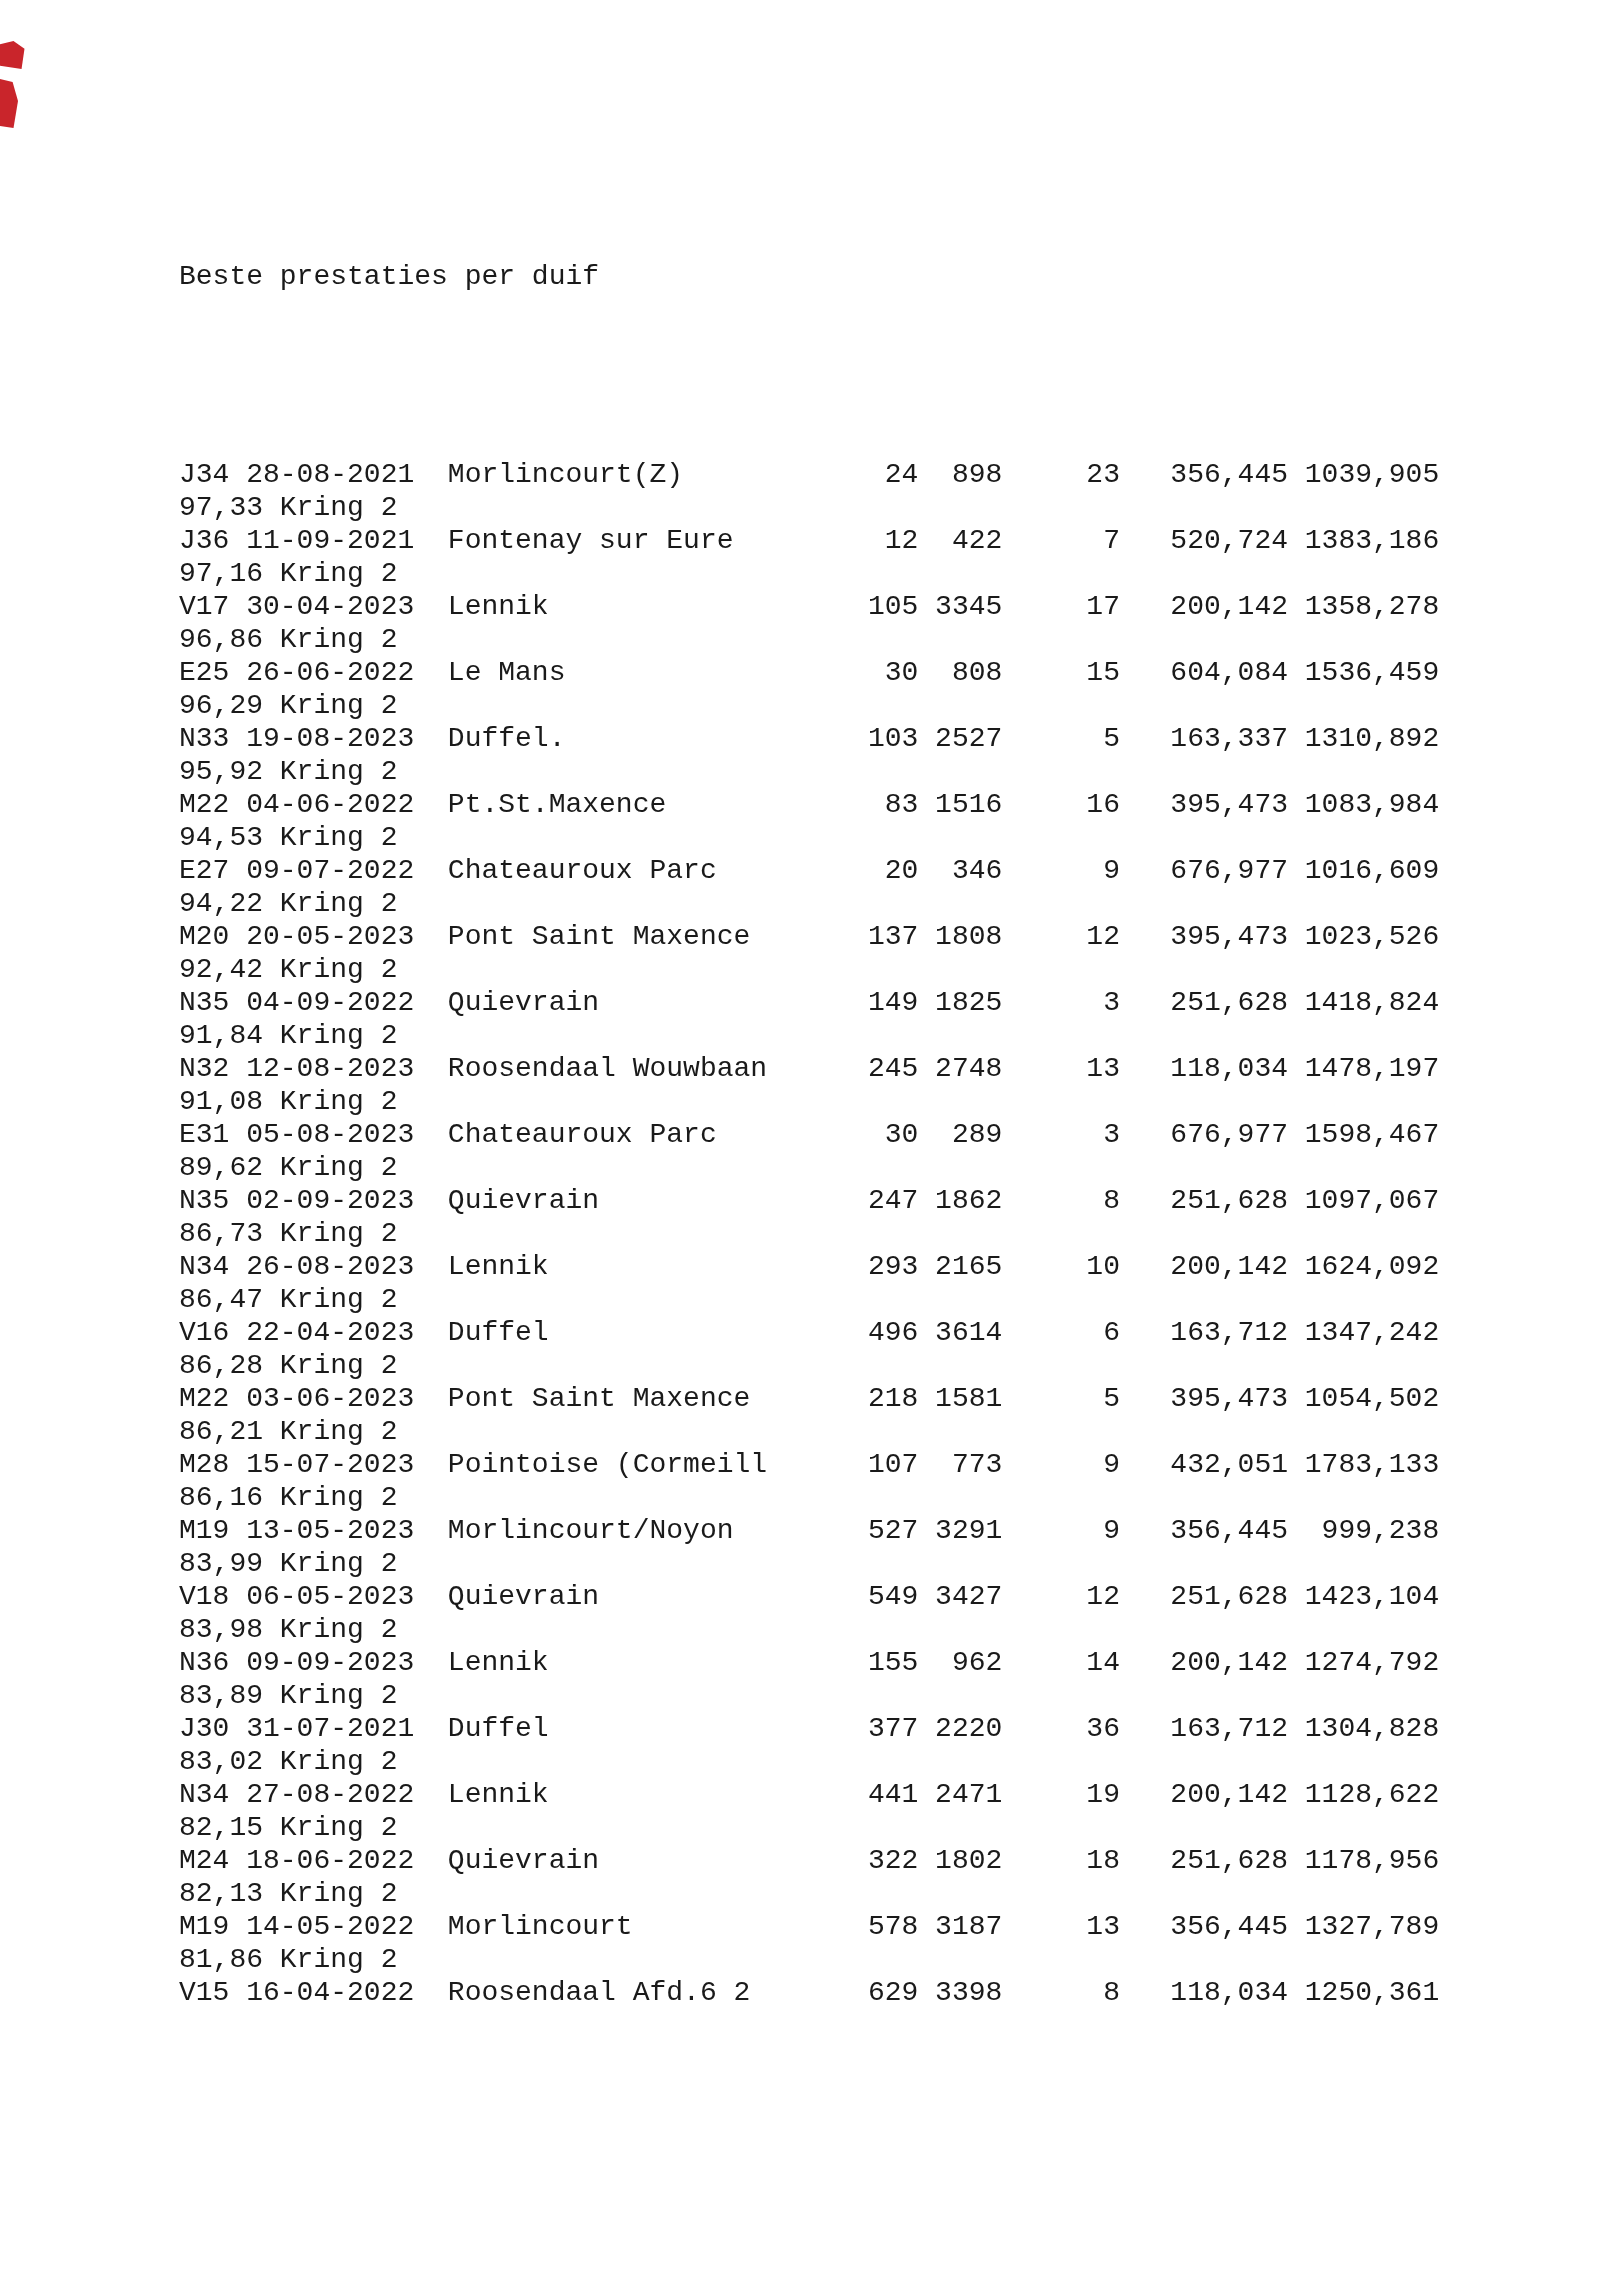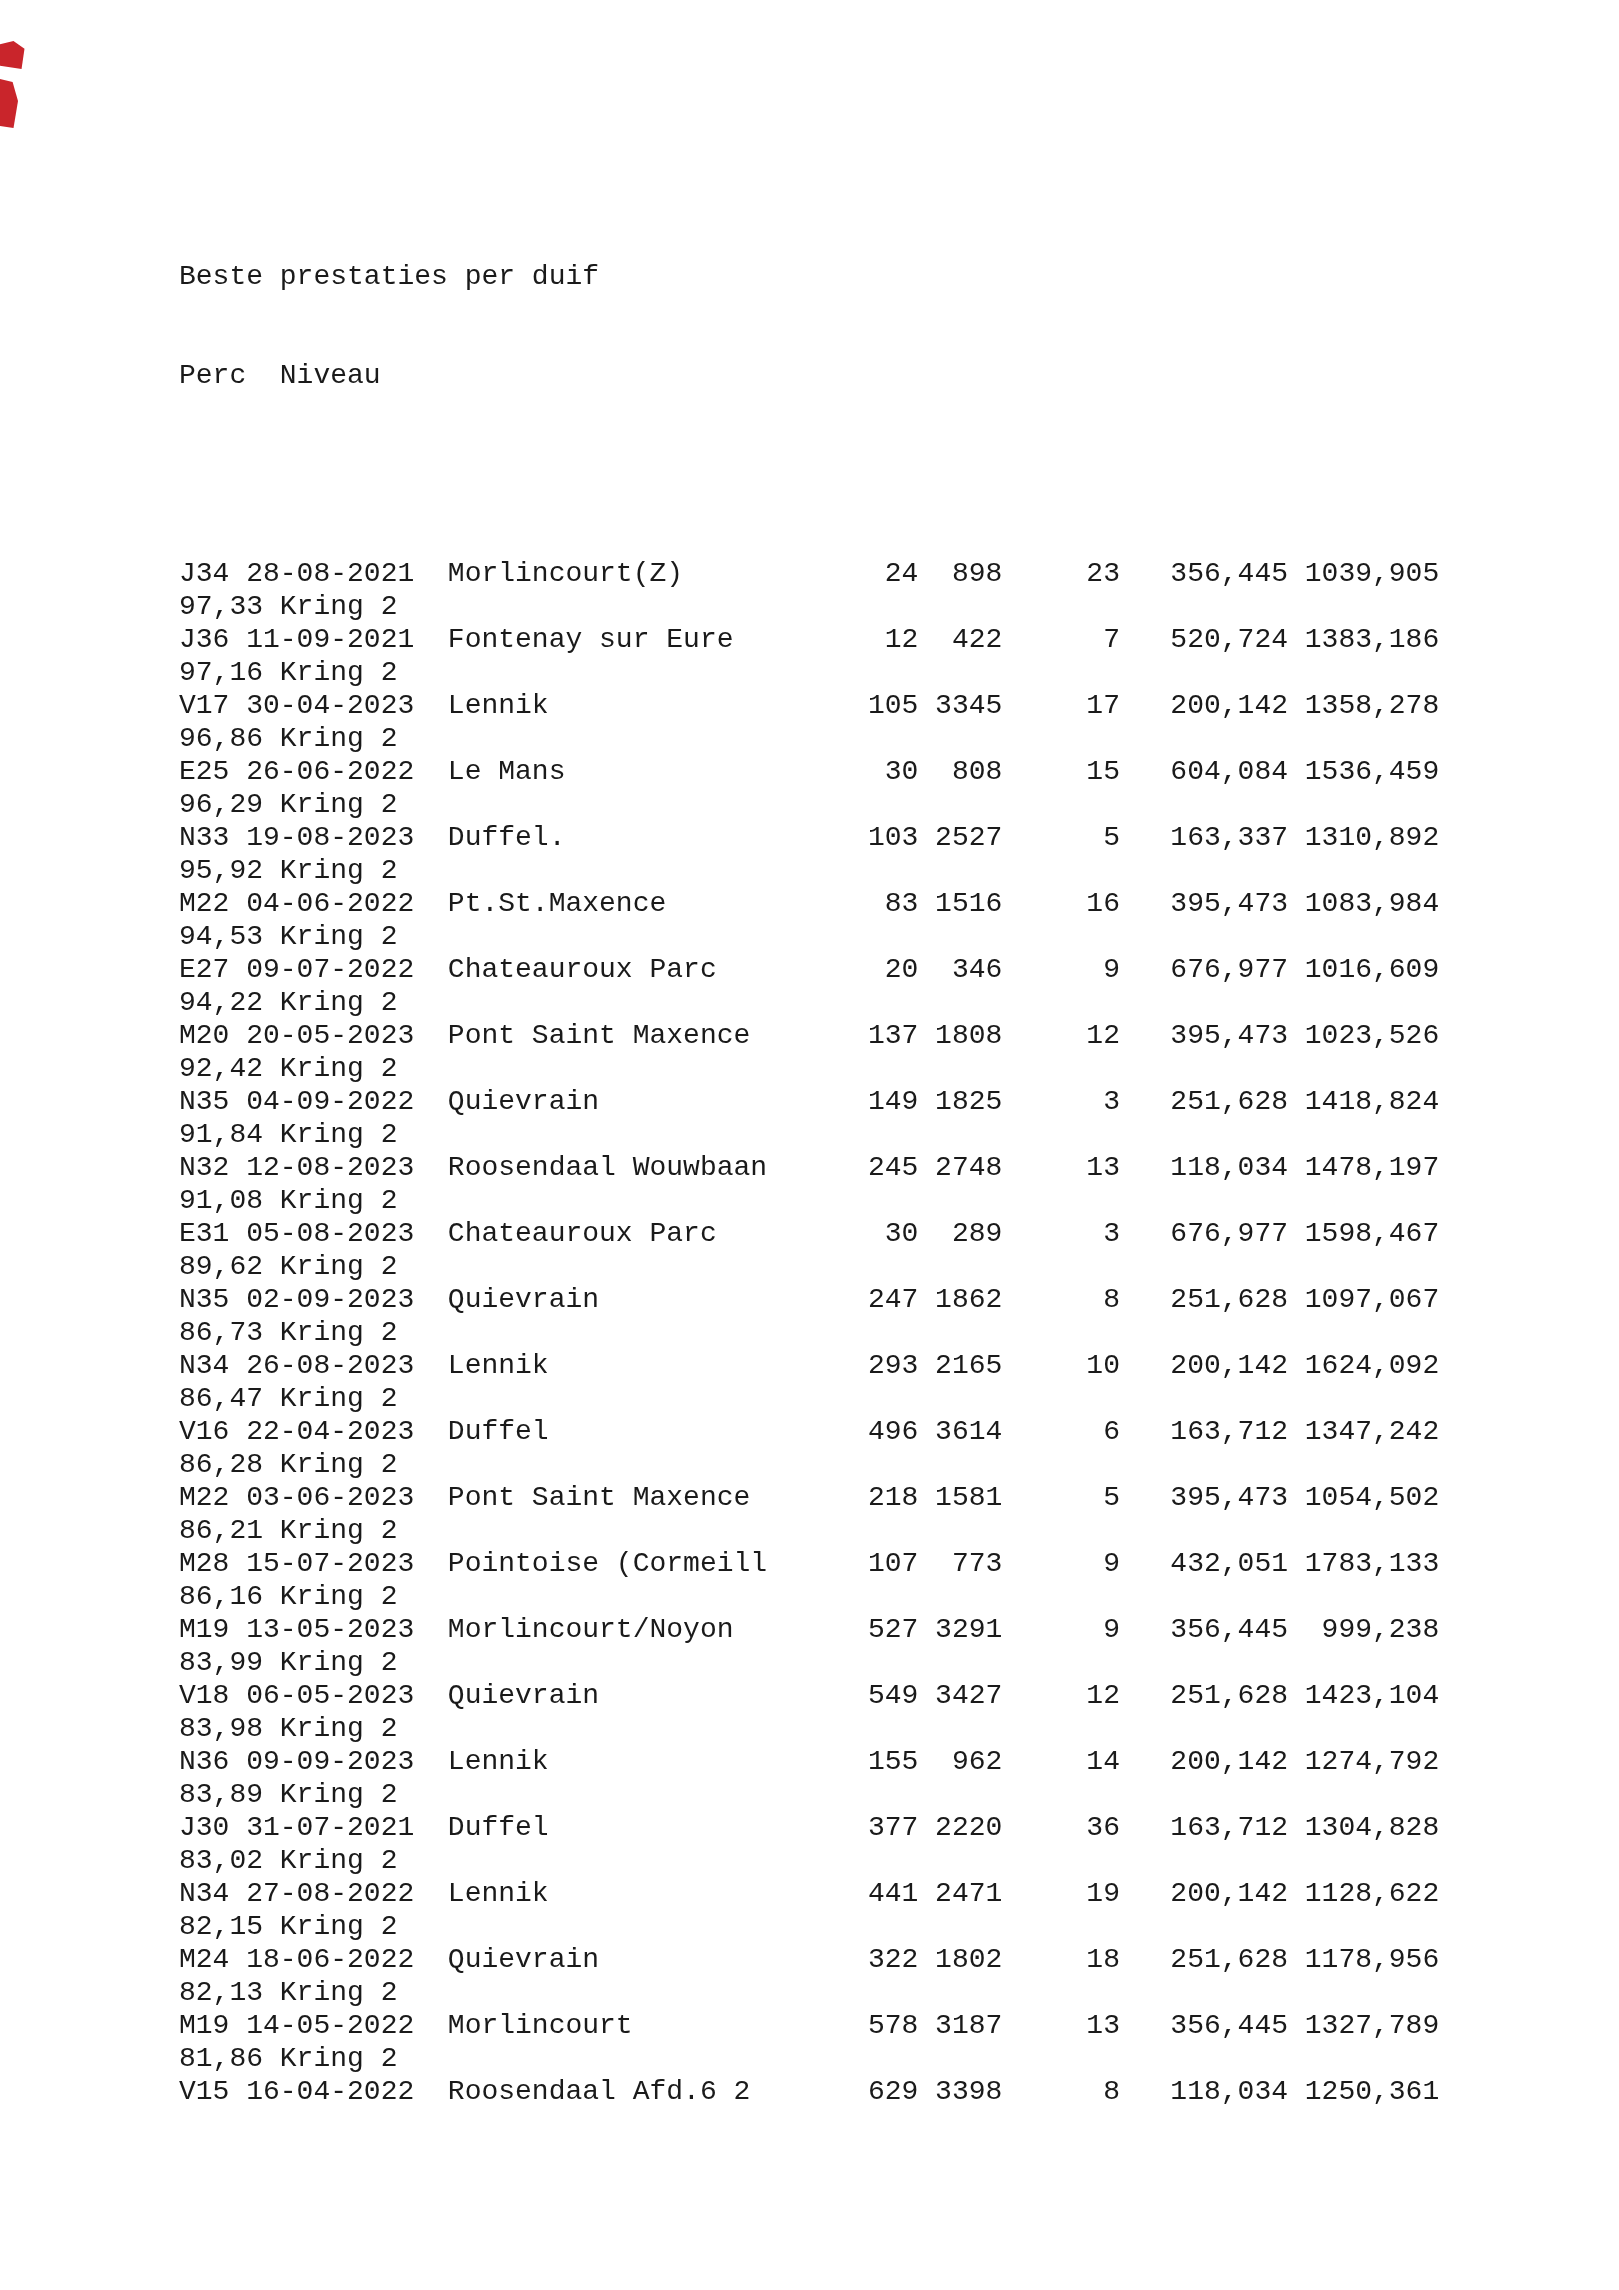--- a/index.html
+++ b/index.html
@@ -45,19 +45,18 @@
 </head>
 <body>
 
 <div class="page">
 
   <div class="mark mark1"></div>
   <div class="mark mark2"></div>
 
   <div class="doc">
     <div class="line">Beste prestaties per duif</div>
-    <div class="line" id="hdr2">Perc  Niveau</div>
     <div class="line"></div>
     <div id="rows"><div class="line">J34 28-08-2021  Morlincourt(Z)            24  898     23   356,445 1039,905</div><div class="line">97,33 Kring 2</div><div class="line">J36 11-09-2021  Fontenay sur Eure         12  422      7   520,724 1383,186</div><div class="line">97,16 Kring 2</div><div class="line">V17 30-04-2023  Lennik                   105 3345     17   200,142 1358,278</div><div class="line">96,86 Kring 2</div><div class="line">E25 26-06-2022  Le Mans                   30  808     15   604,084 1536,459</div><div class="line">96,29 Kring 2</div><div class="line">N33 19-08-2023  Duffel.                  103 2527      5   163,337 1310,892</div><div class="line">95,92 Kring 2</div><div class="line">M22 04-06-2022  Pt.St.Maxence             83 1516     16   395,473 1083,984</div><div class="line">94,53 Kring 2</div><div class="line">E27 09-07-2022  Chateauroux Parc          20  346      9   676,977 1016,609</div><div class="line">94,22 Kring 2</div><div class="line">M20 20-05-2023  Pont Saint Maxence       137 1808     12   395,473 1023,526</div><div class="line">92,42 Kring 2</div><div class="line">N35 04-09-2022  Quievrain                149 1825      3   251,628 1418,824</div><div class="line">91,84 Kring 2</div><div class="line">N32 12-08-2023  Roosendaal Wouwbaan      245 2748     13   118,034 1478,197</div><div class="line">91,08 Kring 2</div><div class="line">E31 05-08-2023  Chateauroux Parc          30  289      3   676,977 1598,467</div><div class="line">89,62 Kring 2</div><div class="line">N35 02-09-2023  Quievrain                247 1862      8   251,628 1097,067</div><div class="line">86,73 Kring 2</div><div class="line">N34 26-08-2023  Lennik                   293 2165     10   200,142 1624,092</div><div class="line">86,47 Kring 2</div><div class="line">V16 22-04-2023  Duffel                   496 3614      6   163,712 1347,242</div><div class="line">86,28 Kring 2</div><div class="line">M22 03-06-2023  Pont Saint Maxence       218 1581      5   395,473 1054,502</div><div class="line">86,21 Kring 2</div><div class="line">M28 15-07-2023  Pointoise (Cormeill      107  773      9   432,051 1783,133</div><div class="line">86,16 Kring 2</div><div class="line">M19 13-05-2023  Morlincourt/Noyon        527 3291      9   356,445  999,238</div><div class="line">83,99 Kring 2</div><div class="line">V18 06-05-2023  Quievrain                549 3427     12   251,628 1423,104</div><div class="line">83,98 Kring 2</div><div class="line">N36 09-09-2023  Lennik                   155  962     14   200,142 1274,792</div><div class="line">83,89 Kring 2</div><div class="line">J30 31-07-2021  Duffel                   377 2220     36   163,712 1304,828</div><div class="line">83,02 Kring 2</div><div class="line">N34 27-08-2022  Lennik                   441 2471     19   200,142 1128,622</div><div class="line">82,15 Kring 2</div><div class="line">M24 18-06-2022  Quievrain                322 1802     18   251,628 1178,956</div><div class="line">82,13 Kring 2</div><div class="line">M19 14-05-2022  Morlincourt              578 3187     13   356,445 1327,789</div><div class="line">81,86 Kring 2</div><div class="line">V15 16-04-2022  Roosendaal Afd.6 2       629 3398      8   118,034 1250,361</div></div>
   </div>
 
 </div>
 
 
 </body></html>

